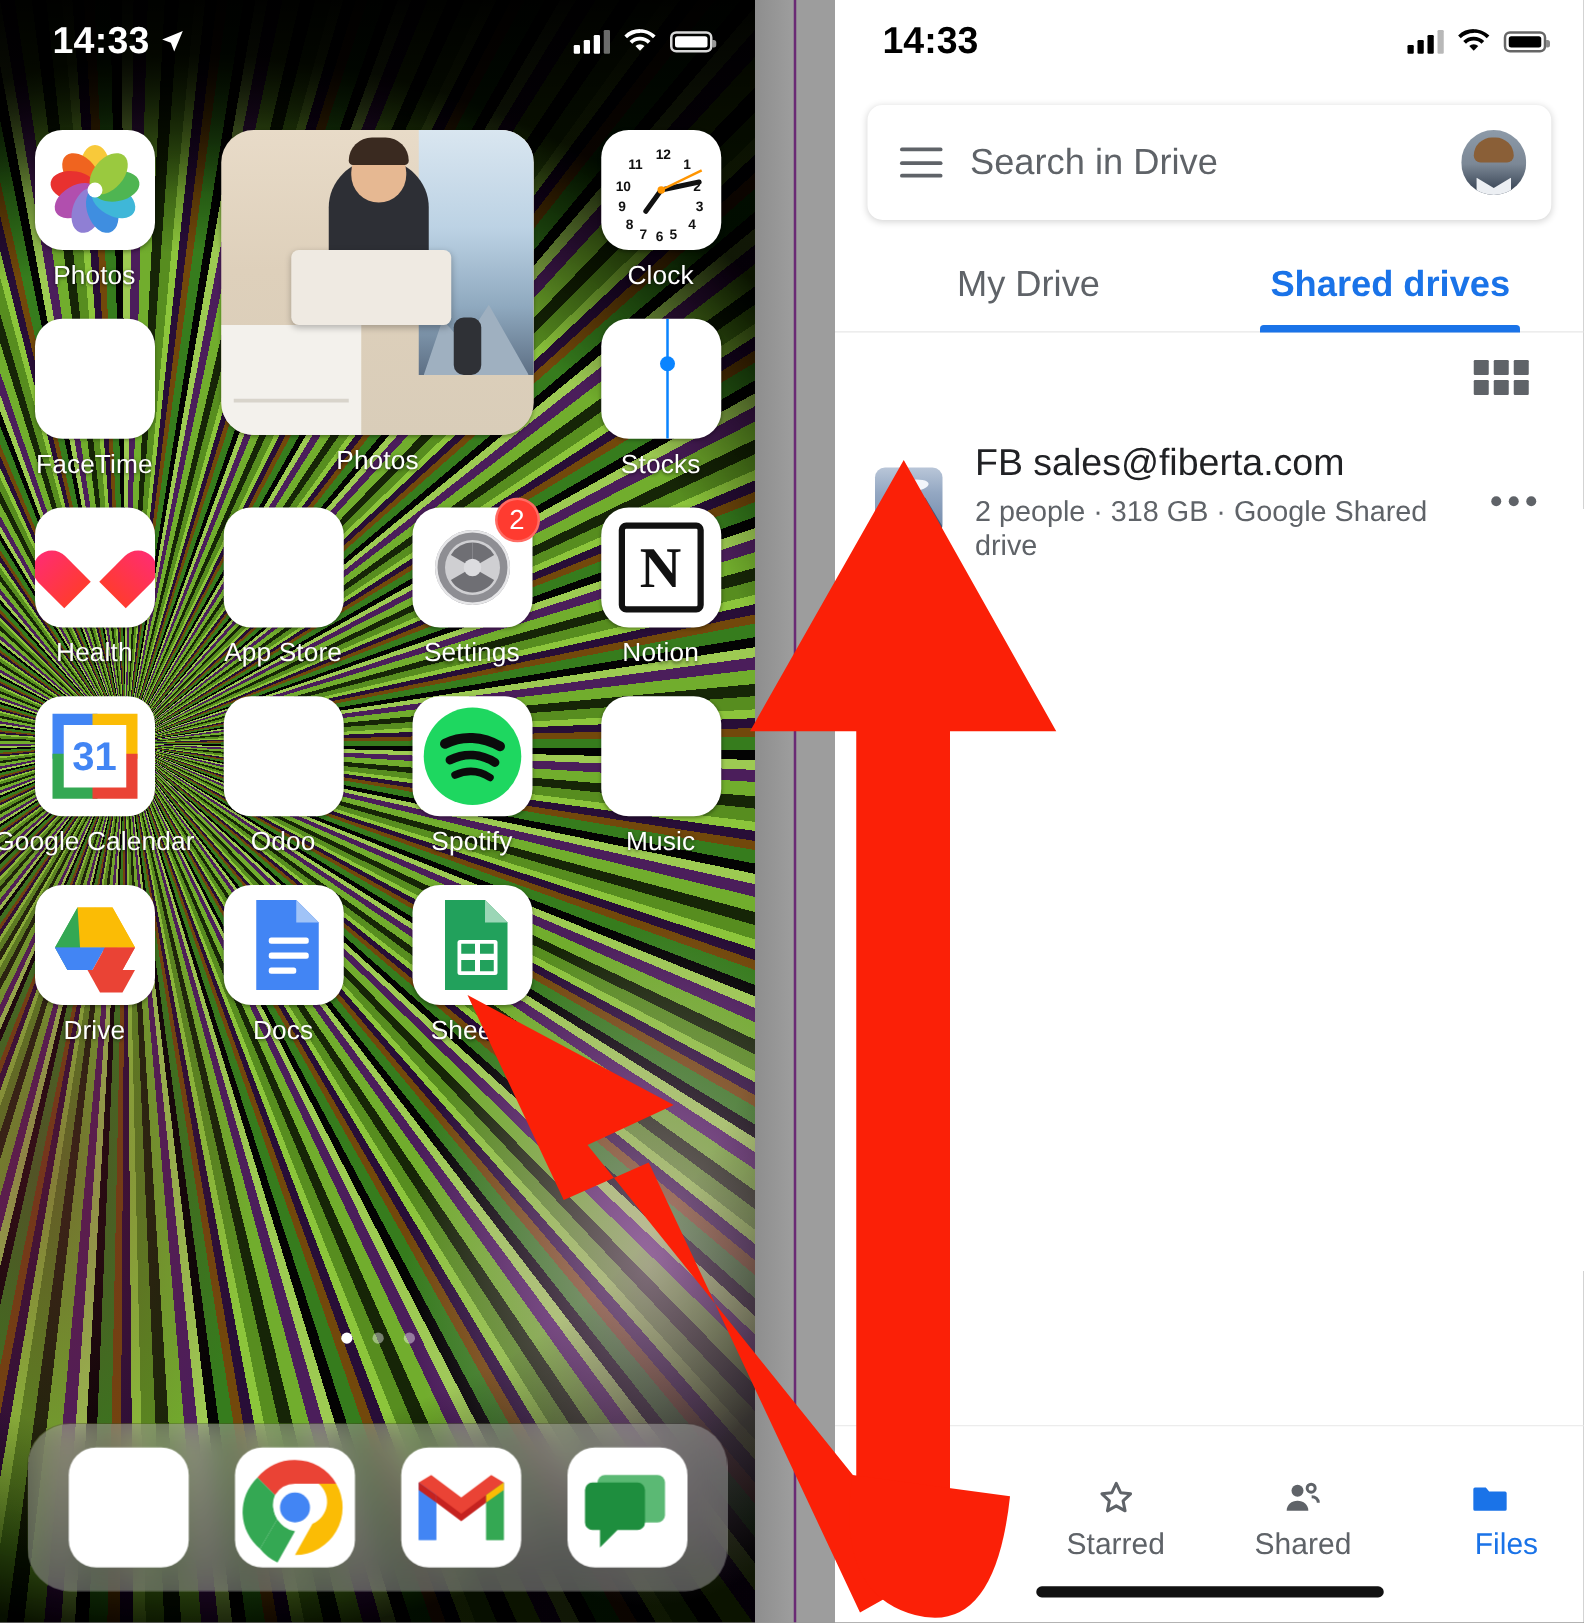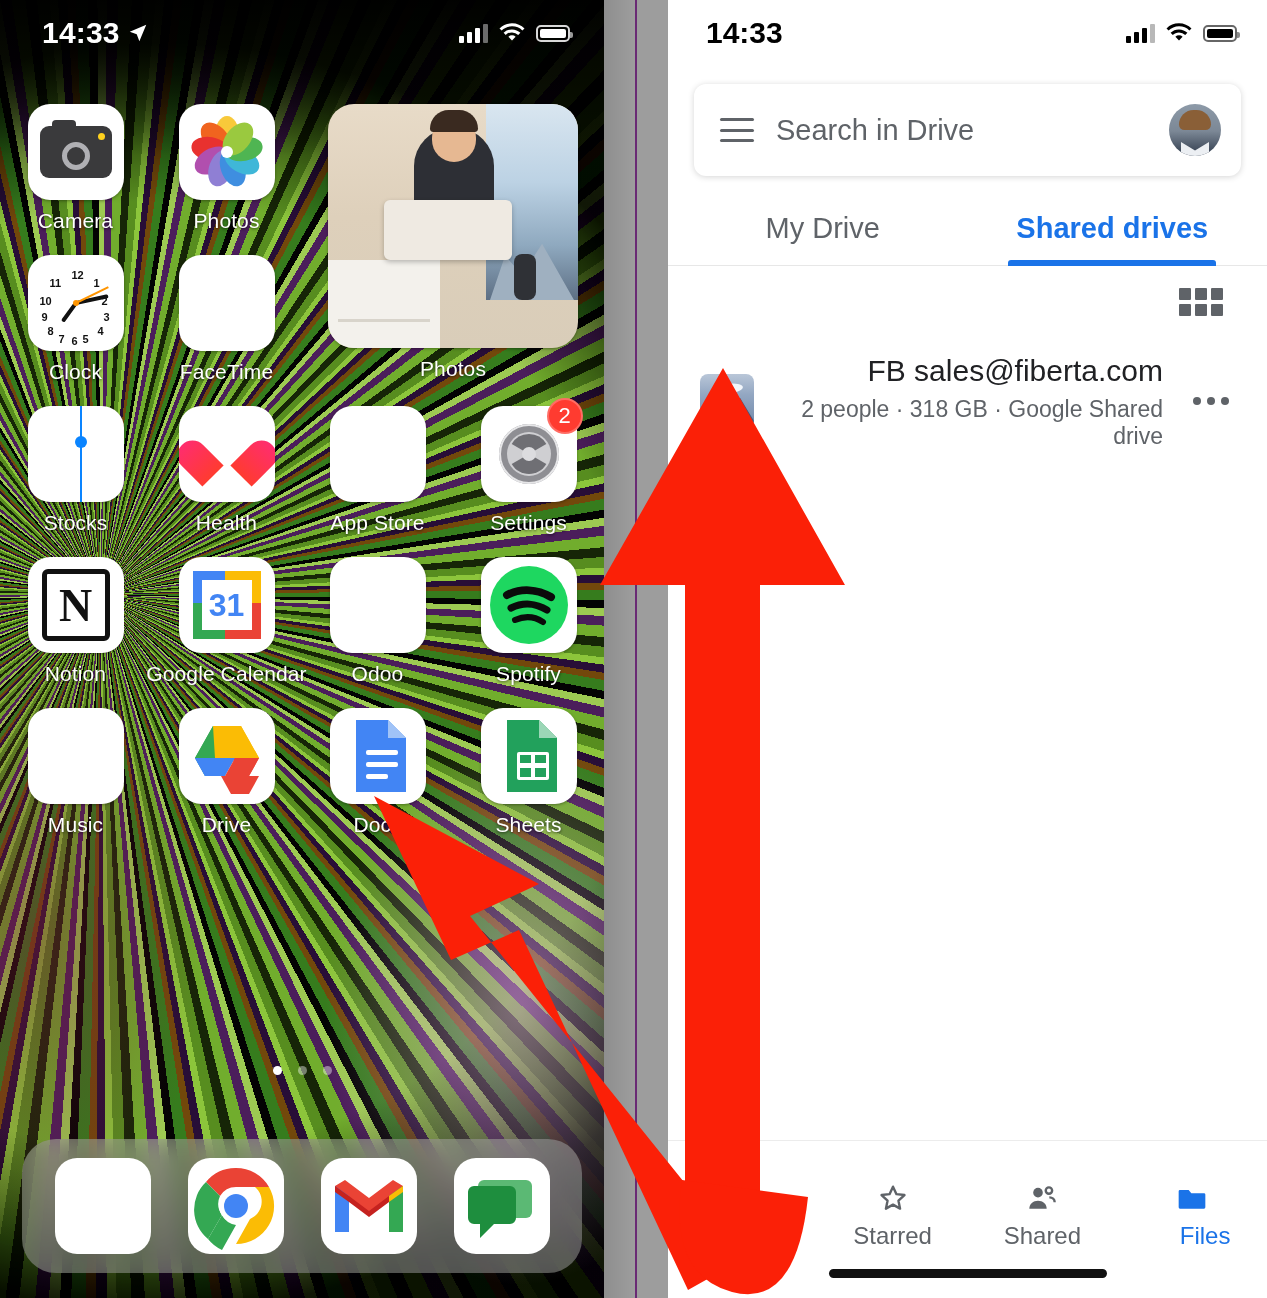--- a/index.html
+++ b/index.html
@@ -228,21 +228,21 @@
 
   #drive-list { margin-top:22px; }
   .drive-row { display:flex; align-items:center; padding:14px 34px 14px 32px; gap:26px; }
   .row-thumb {
     width:54px; height:54px; border-radius:8px; flex:0 0 auto; overflow:hidden; position:relative;
     background: linear-gradient(180deg,#b9c6d8 0%, #93a7c2 38%, #6f87a8 100%);
   }
   .row-thumb .peak { position:absolute; left:-6px; bottom:0; width:48px; height:38px; background:#5a7599; clip-path: polygon(0 100%, 42% 8%, 100% 100%); }
   .row-thumb .peak2 { position:absolute; right:-4px; bottom:0; width:40px; height:30px; background:#41587a; clip-path: polygon(0 100%, 55% 0, 100% 100%); }
   .row-thumb .snow { position:absolute; left:13px; top:10px; width:30px; height:10px; background:#f2f6fb; border-radius:50%; transform:rotate(-8deg); }
-  .row-text { flex:1; min-width:0;text-align:right; }
+  .row-text { flex:1; min-width:0; }
   .row-title { font-size:30px; color:#202124; line-height:1.25; }
   .row-sub { font-size:23px; color:#5f6368; margin-top:6px; }
   .more-dots { display:flex; gap:6px; padding:10px 4px; cursor:pointer; }
   .more-dots i { width:8px; height:8px; border-radius:50%; background:#5f6368; display:block; }
 
   #bottom-nav {
     position:absolute; left:0; bottom:48px; width:599px; height:110px;
     border-top:1px solid #ececec; display:flex; align-items:flex-end; padding-top:14px;
   }
   .nav-item { flex:1; display:flex; flex-direction:column; align-items:center; gap:8px; cursor:pointer; }
@@ -287,31 +287,20 @@
           <path d="M13 3.3c-4 0-7.7 1.6-10.4 4.2L.5 5.4A17.6 17.6 0 0 1 13 .3c4.9 0 9.3 2 12.5 5.1l-2.1 2.1A14.6 14.6 0 0 0 13 3.3z" fill="#fff"></path>
         </svg>
         <span class="batt">
             <span></span>
           </span>
       </div>
     </div>
 
     <div id="app-grid">
 
-      <div class="app">
-        <div class="icon-wrap">
-          <div class="icon ic-camera">
-            <div class="bump"></div>
-              <div class="body"></div>
-              <div class="lens"></div>
-              <div class="dot"></div>
-          </div>
-        </div>
-        <div class="label">Camera</div>
-      </div>
 
       <div class="app">
         <div class="icon-wrap">
           <div class="icon ic-photos">
             <svg width="96" height="96" viewBox="0 0 96 96">
               <g transform="translate(48,48)">
                 <g>
                     <ellipse cx="0" cy="-17" rx="12" ry="19" fill="#f8c93a" transform="rotate(0)"></ellipse>
                   </g>
                 <ellipse cx="0" cy="-17" rx="12" ry="19" fill="#f0641f" transform="rotate(-40)"></ellipse>

